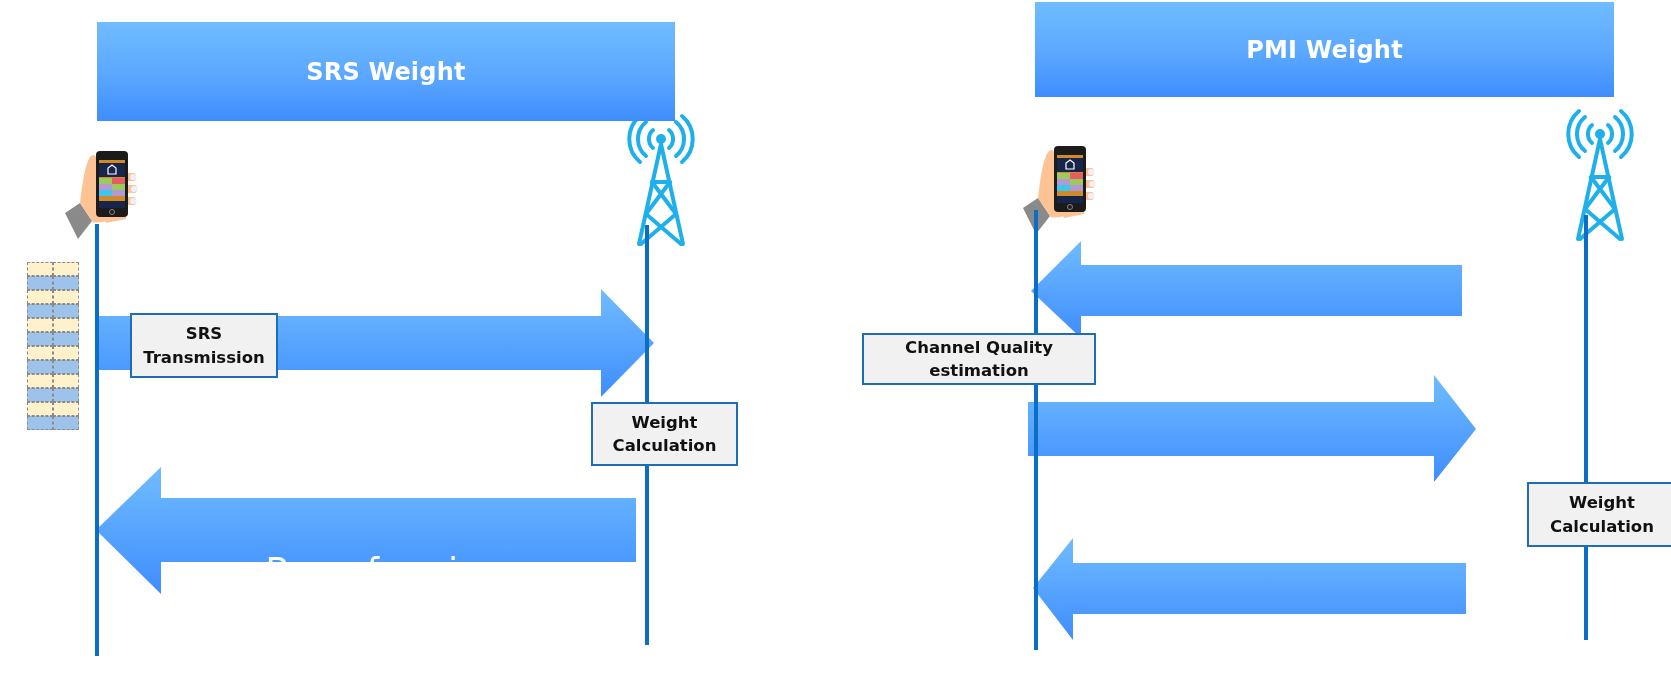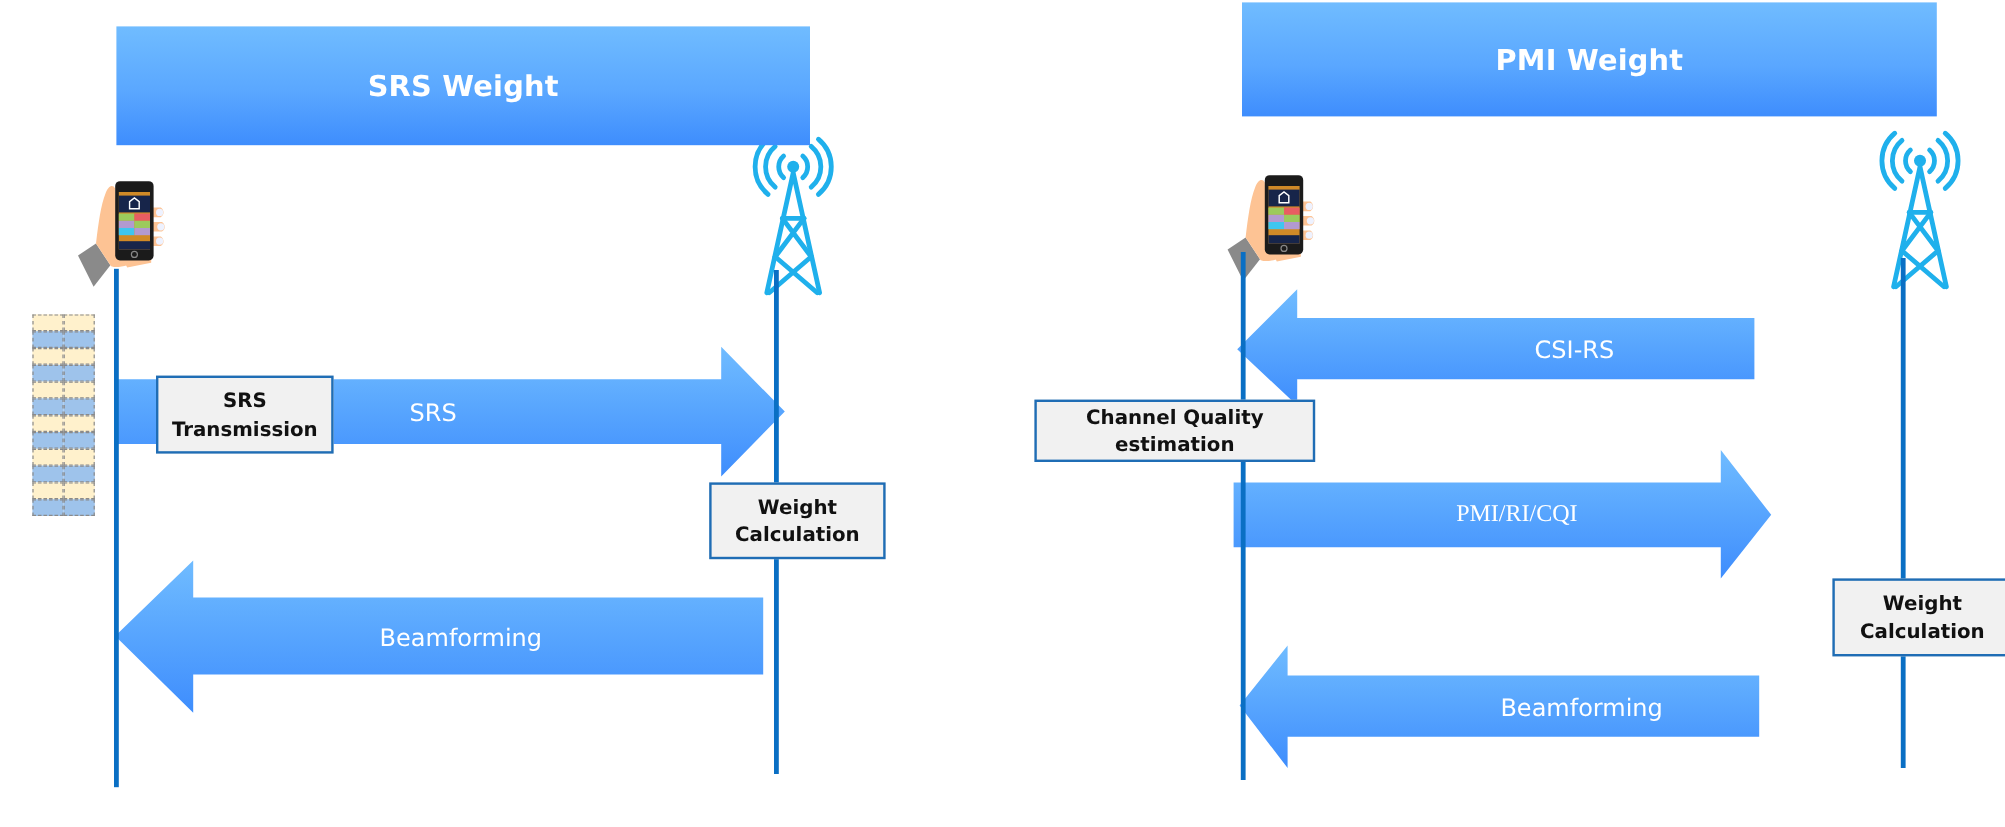--- a/index.html
+++ b/index.html
@@ -12,22 +12,22 @@
     letter-spacing:0.2px;
   }
   .lifeline { position:absolute; width:4px; background:#0a6fc4; }
   .note {
     position:absolute; box-sizing:border-box; background:#f1f1f1;
     border:2px solid #1f6db5; display:flex; align-items:center; justify-content:center;
     text-align:center; font-weight:bold; font-size:16.5px; color:#111; line-height:1.4;
     font-family:"DejaVu Sans", sans-serif; white-space:pre-line;
   }
   .arrow-label {
-    position:absolute; color:#fff; font-size:20px; font-family:"DejaVu Sans", sans-serif;
-    white-space:nowrap; transform:translate(-50%,-50%);
+    position:absolute; color:#fff; font-size:35px; font-family:"DejaVu Sans", sans-serif;
+    white-space:nowrap; transform:translate(-50%,-50%);margin-top:40px;
   }
   svg.diagram { position:absolute; left:0; top:0; }
   .grid { position:absolute; left:27px; top:262px; width:52px; }
   .grid-row { display:flex; height:14px; }
   .grid-cell { box-sizing:border-box; width:26px; height:14px;
     border:1.5px dashed #8a8a8a; }
 </style>
 </head>
 <body>
 

